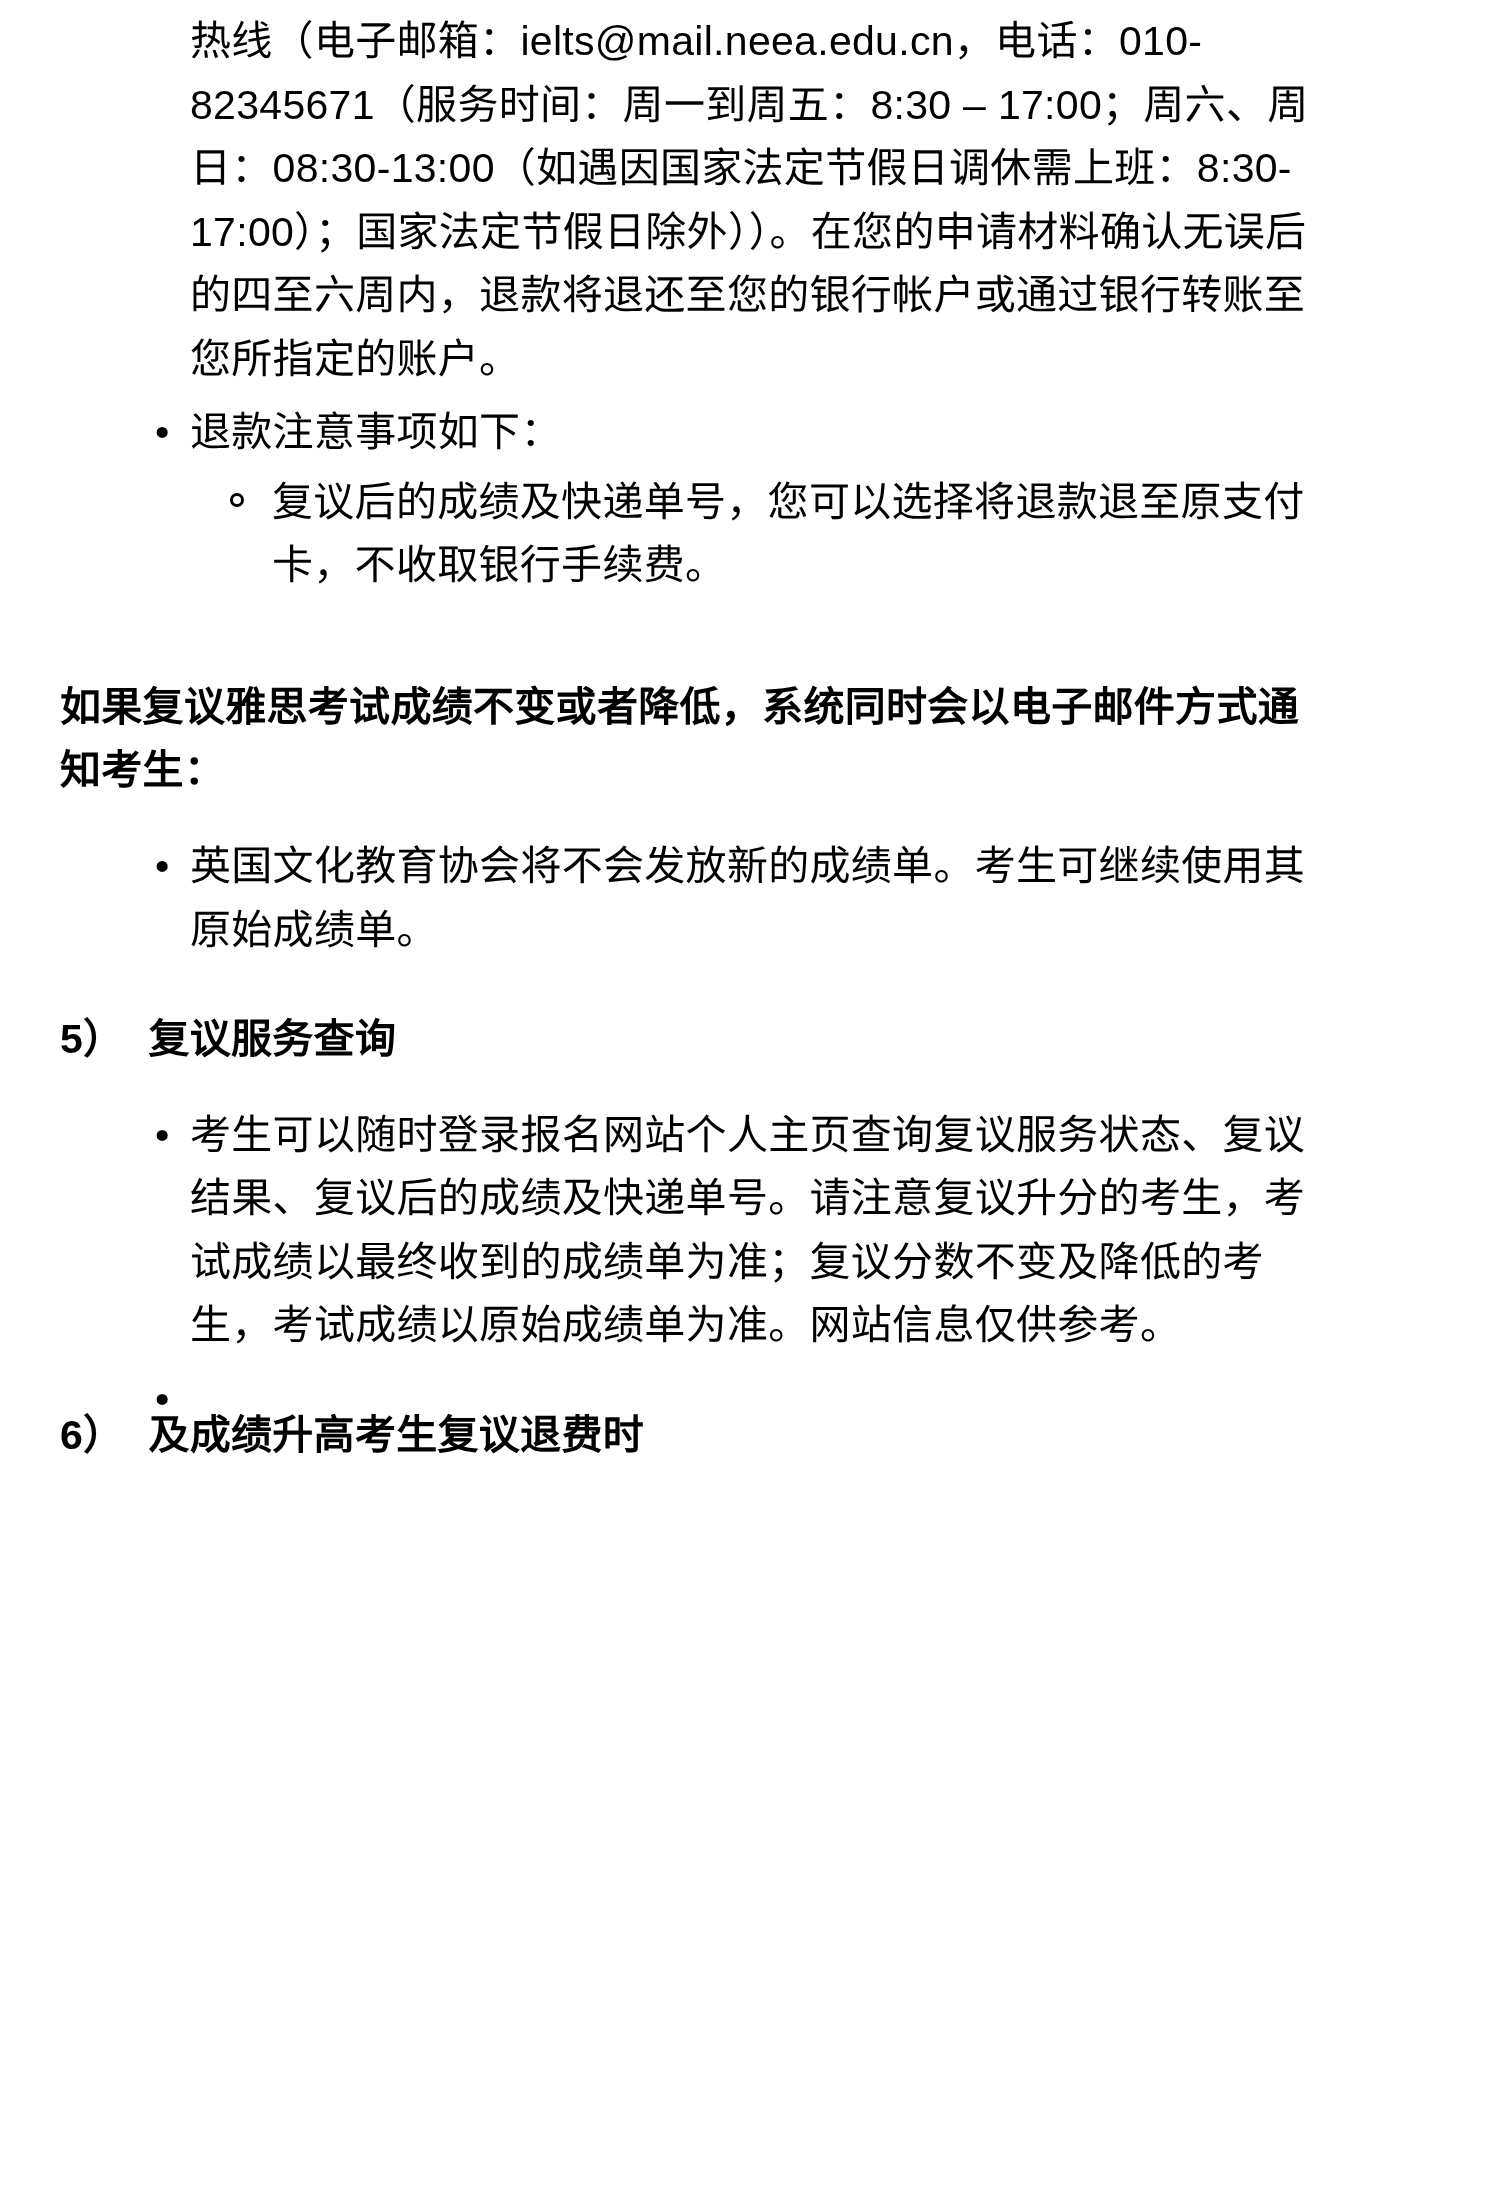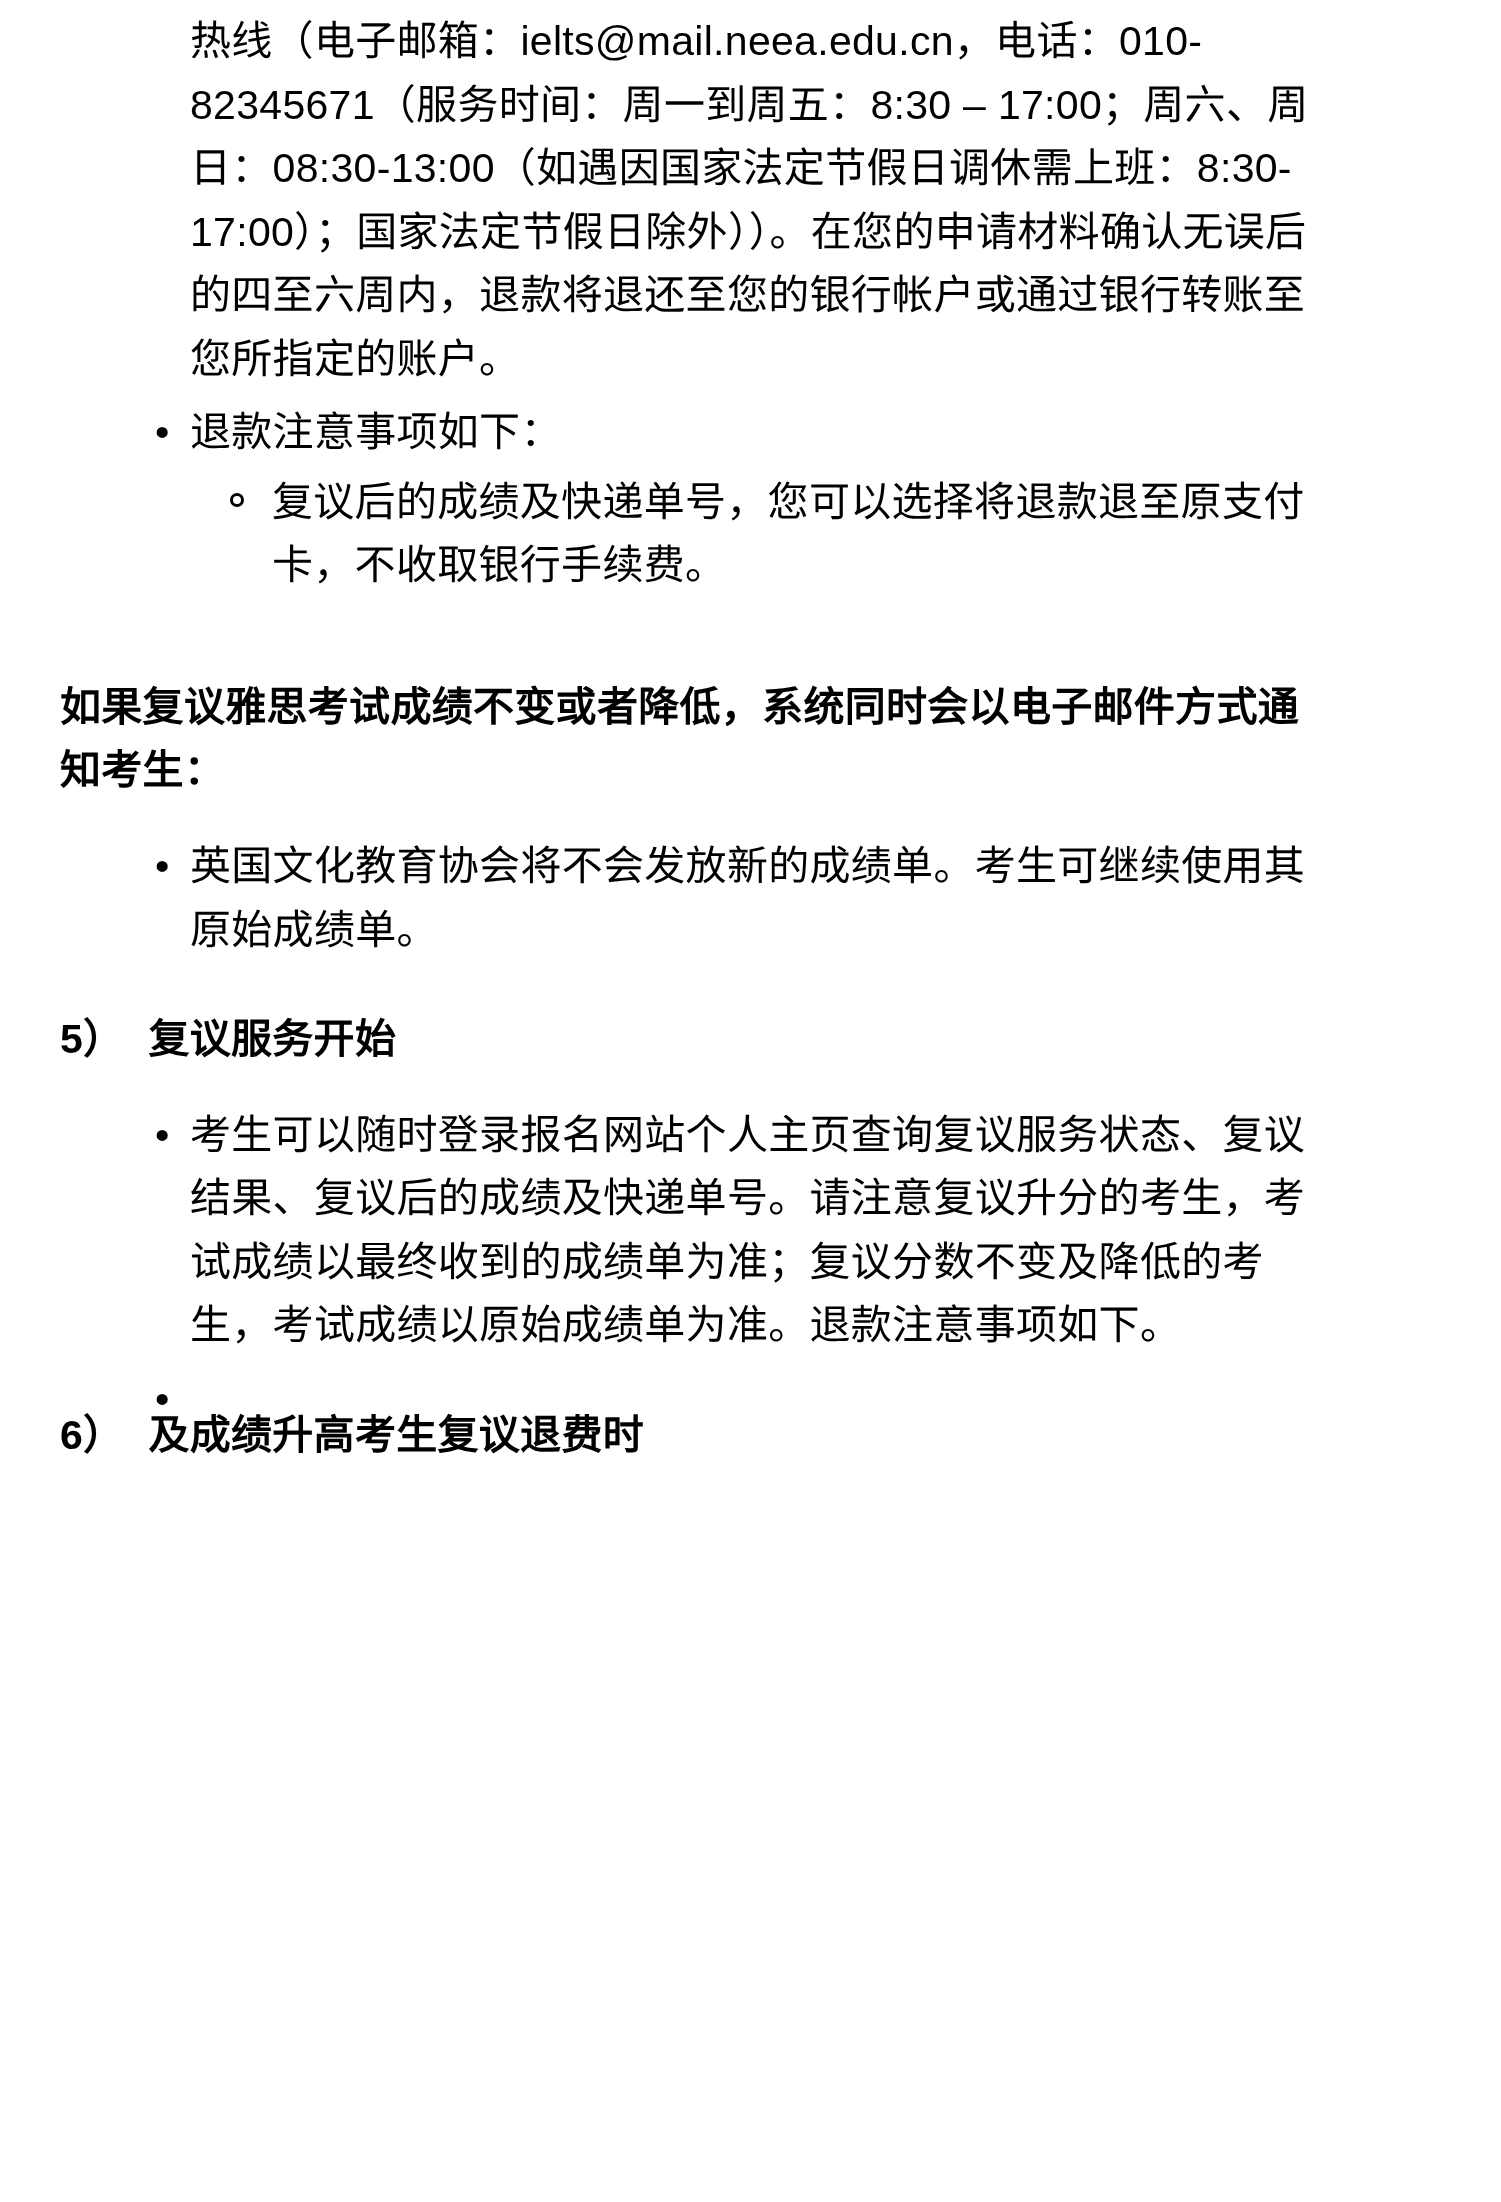--- a/index.html
+++ b/index.html
@@ -123,29 +123,29 @@
   <div class="section-gap-sm"></div>
 
   <ul class="lvl1">
     <li>
       <span class="bullet">•</span>
       <span>英国文化教育协会将不会发放新的成绩单。考生可继续使用其原始成绩单。</span>
     </li>
   </ul>
 
   <p class="numbered-heading">
-    <span class="num">5）</span><span class="htext">复议服务开始</span>
+    <span class="num">5）</span><span class="htext">复议服务查询</span>
   </p>
 
   <div class="section-gap-sm"></div>
 
   <ul class="lvl1">
     <li>
       <span class="bullet">•</span>
-      <span>考生可以随时登录报名网站个人主页查询复议服务状态、复议结果、复议后的成绩及快递单号。请注意复议升分的考生，考试成绩以最终收到的成绩单为准；复议分数不变及降低的考生，考试成绩以原始成绩单为准。退款注意事项如下。</span>
+      <span>考生可以随时登录报名网站个人主页查询复议服务状态、复议结果、复议后的成绩及快递单号。请注意复议升分的考生，考试成绩以最终收到的成绩单为准；复议分数不变及降低的考生，考试成绩以原始成绩单为准。网站信息仅供参考。</span>
     </li>
     <li>
       <span class="bullet">•</span>
     </li>
   </ul>
 
   <p class="numbered-heading">
     <span class="num">6）</span><span class="htext">及成绩升高考生复议退费时</span>
   </p>
 

